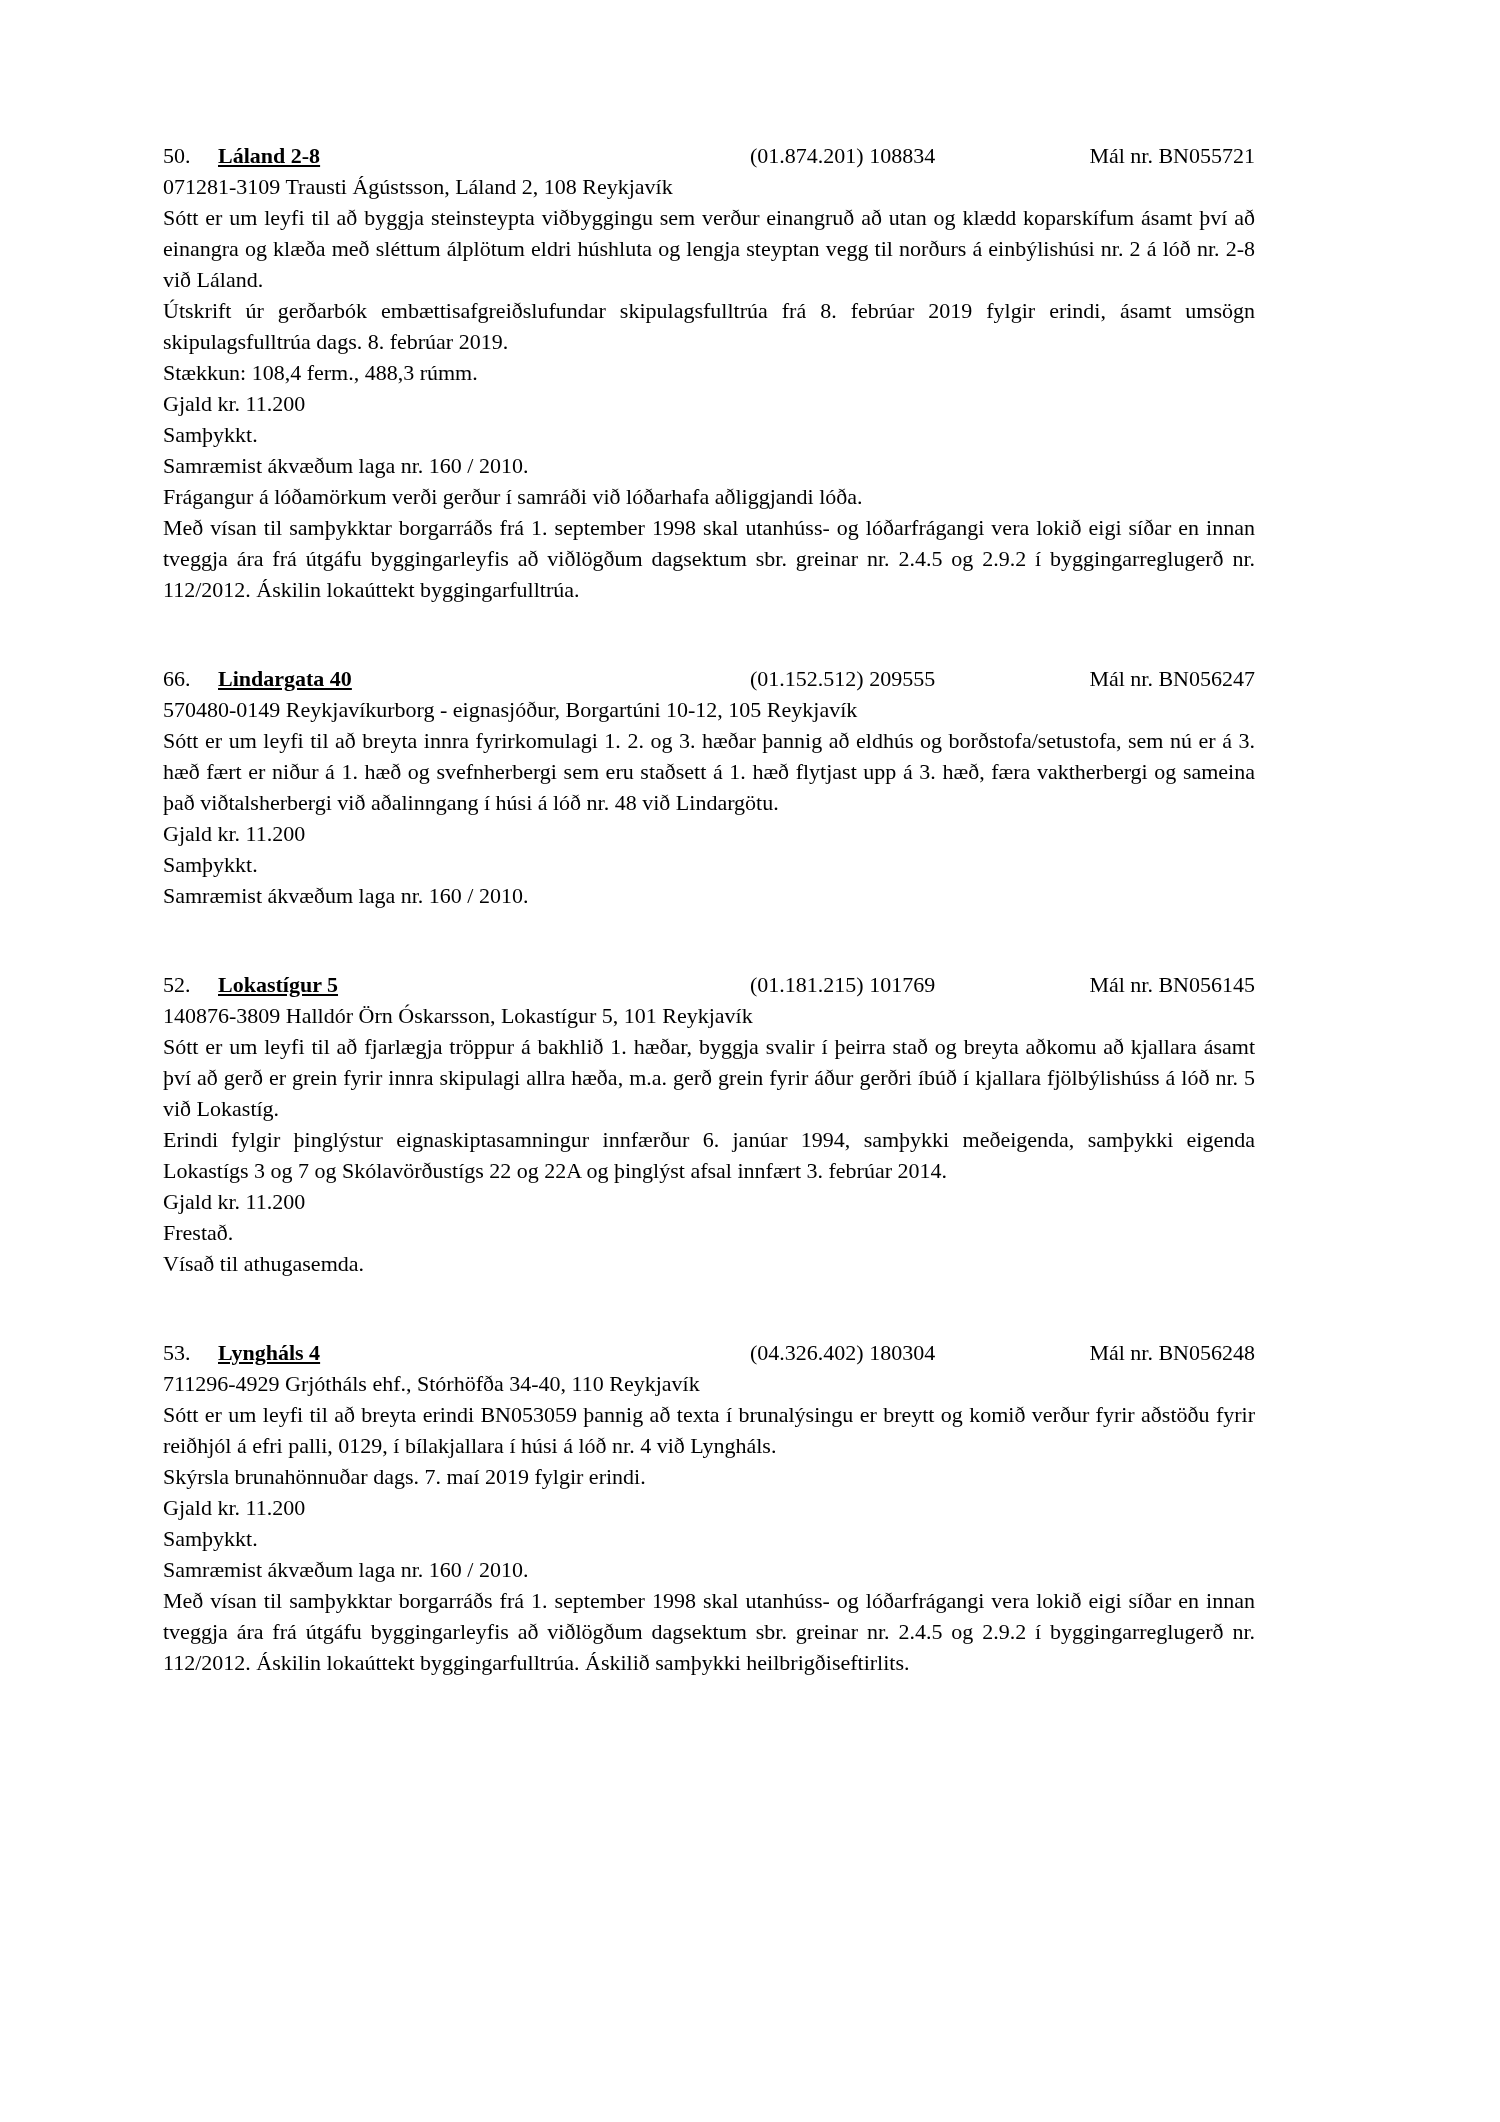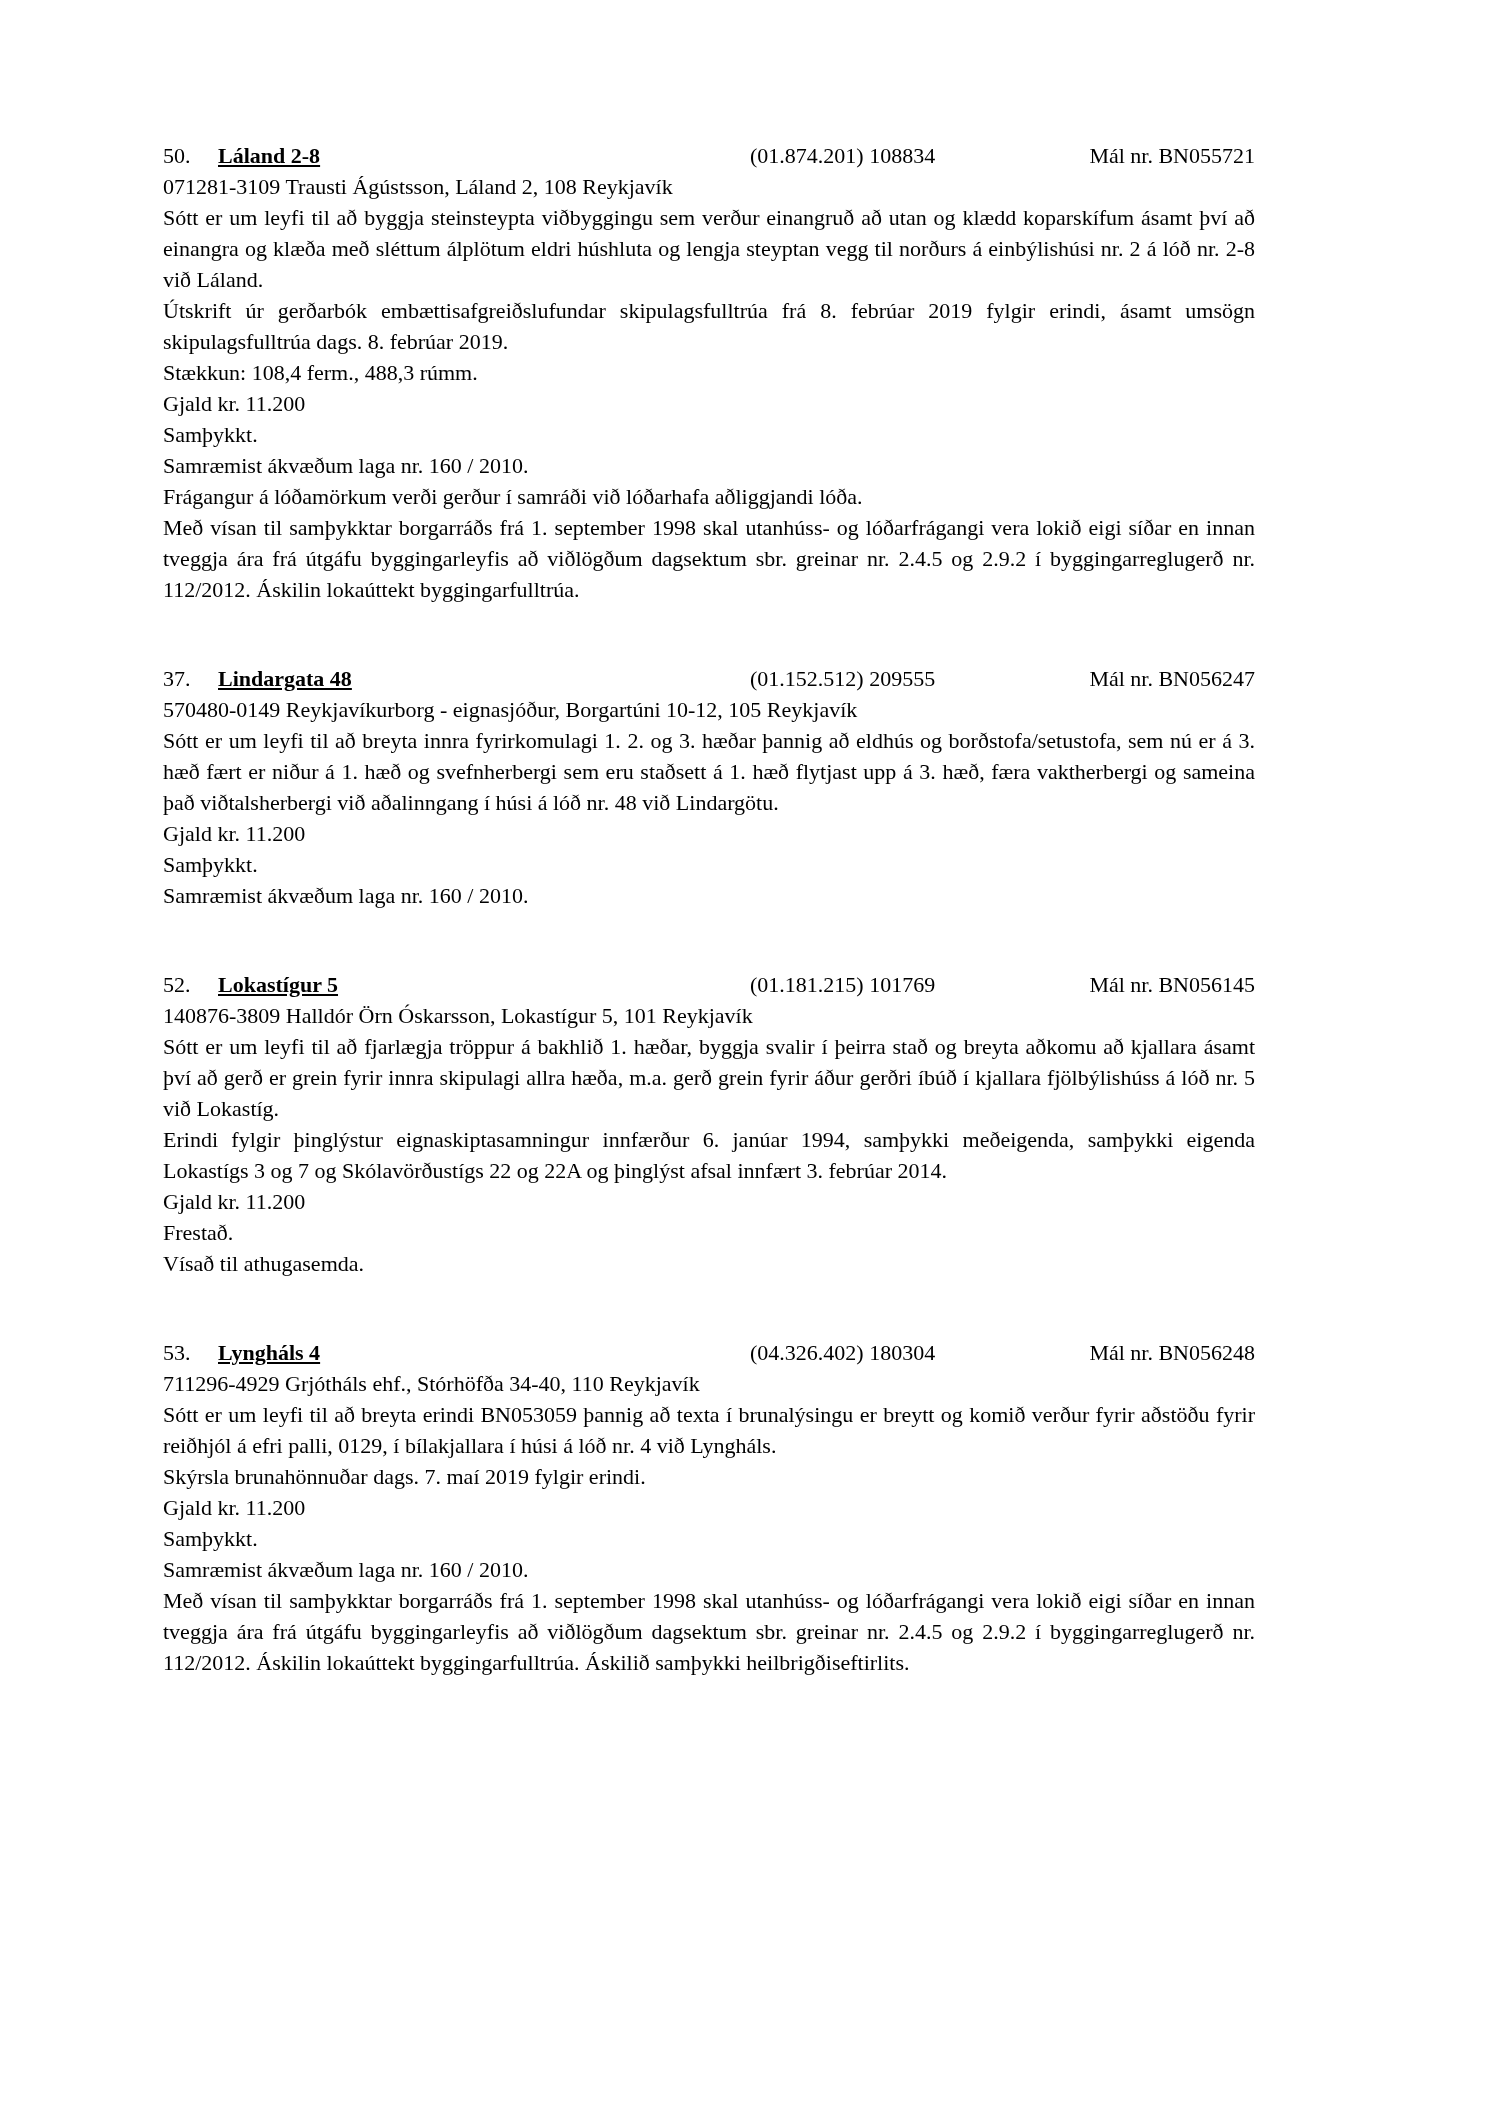--- a/index.html
+++ b/index.html
@@ -57,22 +57,22 @@
           <div class="para plain">Stækkun:  108,4 ferm., 488,3 rúmm.</div>
           <div class="para plain">Gjald kr. 11.200</div>
           <div class="para italic">Samþykkt.</div>
           <div class="para italic">Samræmist ákvæðum laga nr. 160 / 2010.</div>
           <div class="para italic">Frágangur á lóðamörkum verði gerður í samráði við lóðarhafa aðliggjandi lóða.</div>
           <div class="para italic justify">Með vísan til samþykktar borgarráðs frá 1. september 1998 skal utanhúss- og lóðarfrágangi vera lokið eigi síðar en innan tveggja ára frá útgáfu byggingarleyfis að viðlögðum dagsektum sbr. greinar nr. 2.4.5 og 2.9.2 í byggingarreglugerð nr. 112/2012. Áskilin lokaúttekt byggingarfulltrúa.</div>
         </div>
       </div>
       <div class="item">
         <div class="item-header">
-          <span class="item-number">37.</span>
-          <span class="item-title">Lindargata 48</span>
+          <span class="item-number">66.</span>
+          <span class="item-title">Lindargata 40</span>
           <span class="item-parcel">(01.152.512) 209555</span>
           <span class="item-case">Mál nr. BN056247</span>
         </div>
         <div class="item-body">
           <div class="para plain">570480-0149 Reykjavíkurborg - eignasjóður, Borgartúni 10-12, 105 Reykjavík</div>
           <div class="para justify">Sótt er um leyfi til að breyta innra fyrirkomulagi 1. 2. og 3. hæðar þannig að eldhús og borðstofa/setustofa, sem nú er á 3. hæð fært er niður á 1. hæð og svefnherbergi sem eru staðsett á 1. hæð flytjast upp á 3. hæð, færa vaktherbergi og sameina það viðtalsherbergi við aðalinngang í húsi á lóð nr. 48 við Lindargötu.</div>
           <div class="para plain">Gjald kr. 11.200</div>
           <div class="para italic">Samþykkt.</div>
           <div class="para italic">Samræmist ákvæðum laga nr. 160 / 2010.</div>
         </div>

